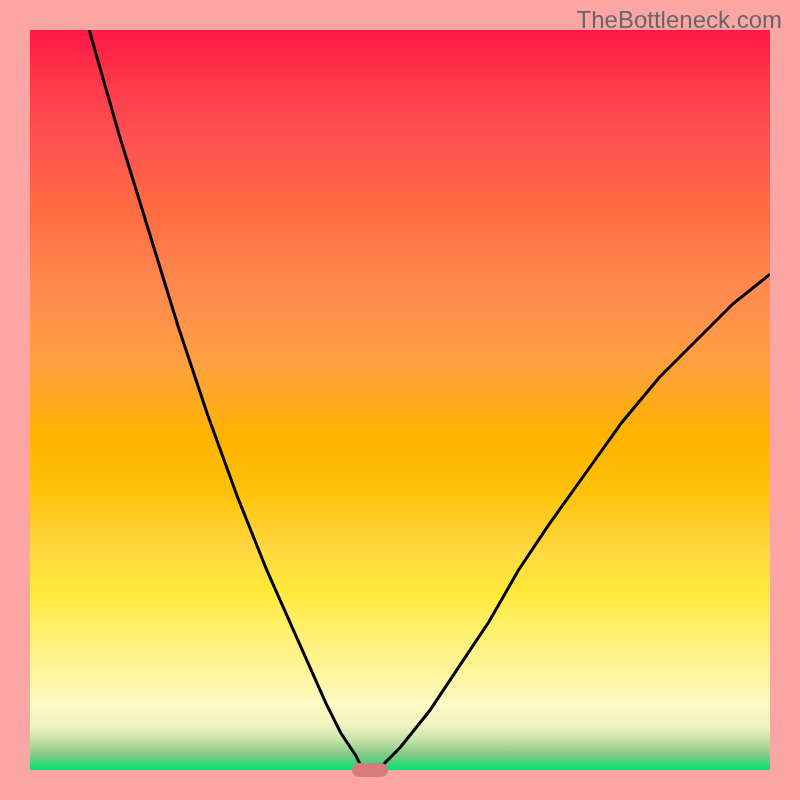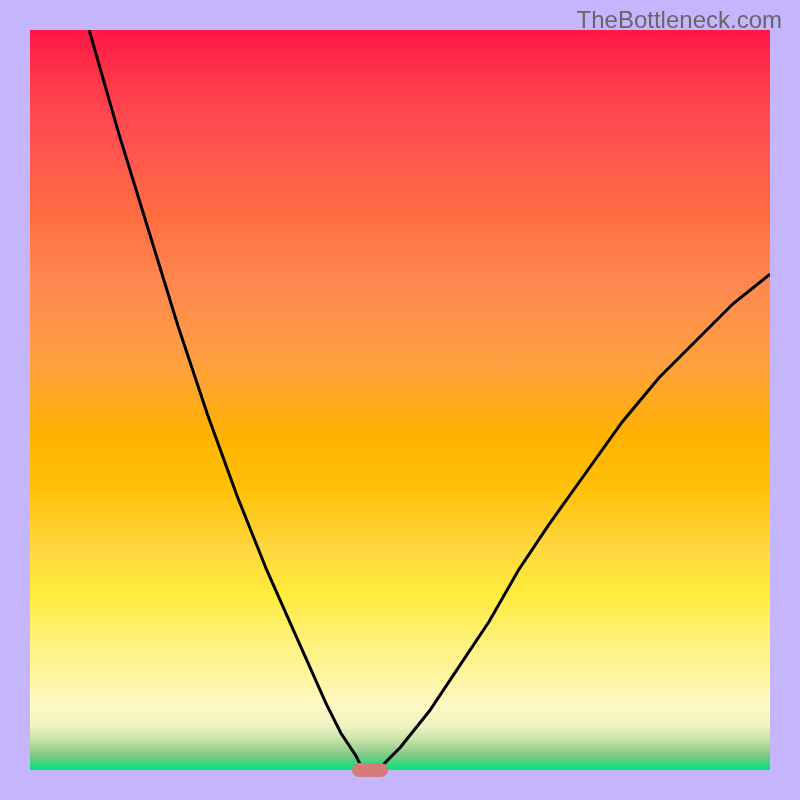--- a/index.html
+++ b/index.html
@@ -8,21 +8,21 @@
     width: 800px;
     height: 800px;
     background: #000;
     font-family: Arial, sans-serif;
     overflow: hidden;
   }
   .container {
     position: relative;
     width: 800px;
     height: 800px;
-    background: #c4b5fd;
+    background: #fca5a5;
   }
   .watermark {
     position: absolute;
     top: 6px;
     right: 18px;
     color: #666;
     font-size: 24px;
     font-weight: 500;
     z-index: 10;
   }

